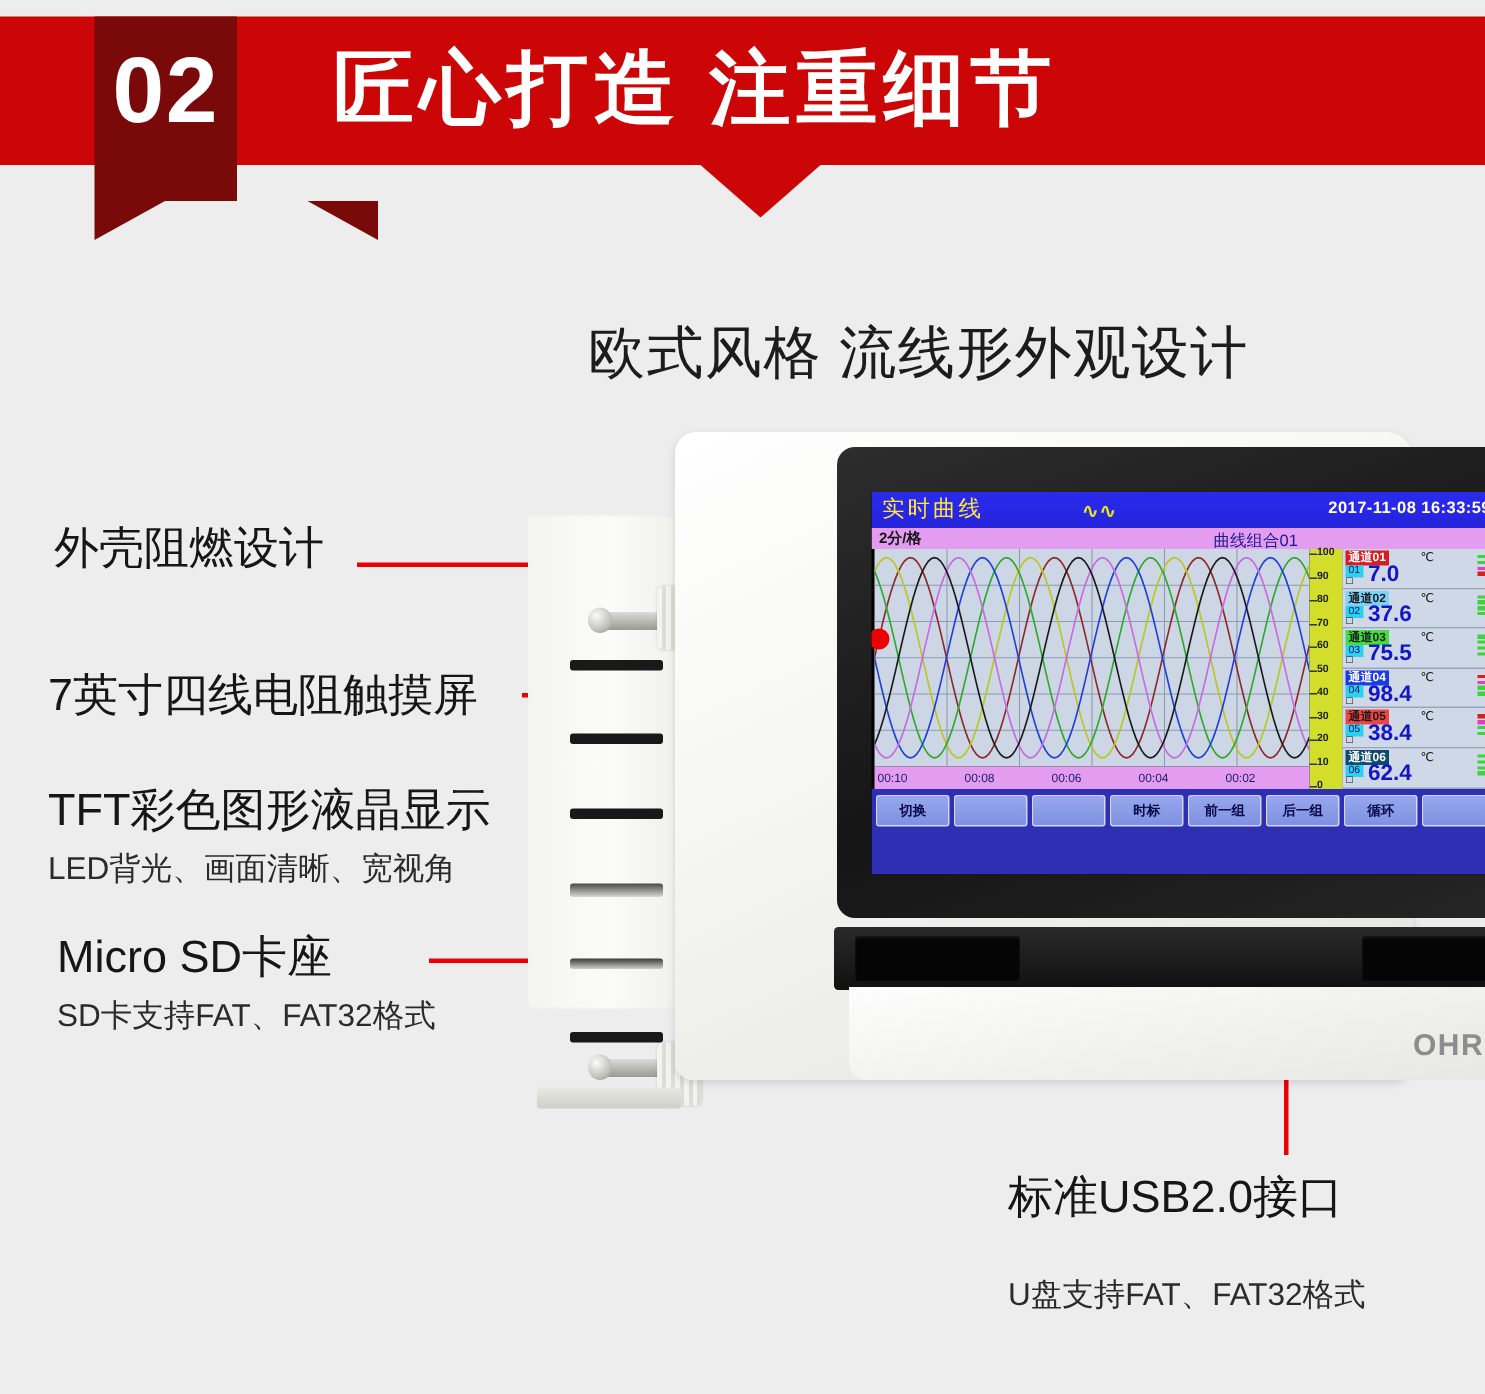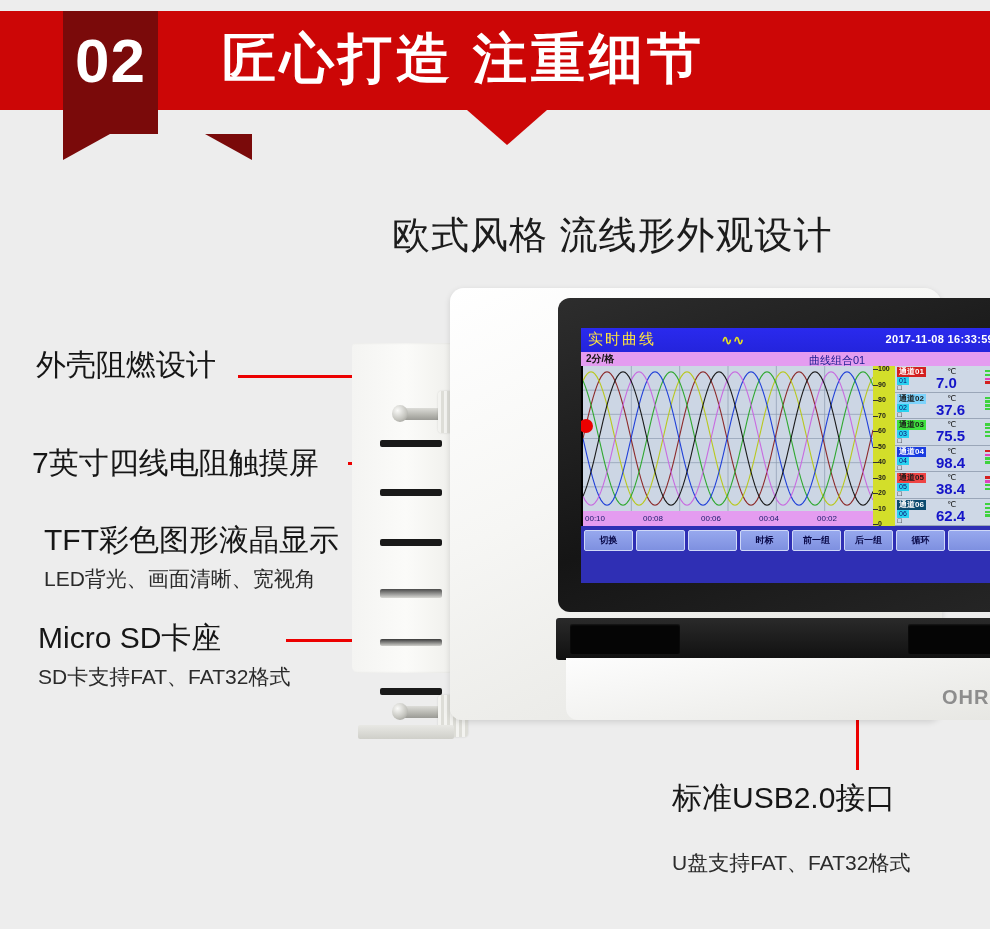--- a/index.html
+++ b/index.html
@@ -27,21 +27,21 @@
 
   
   .headline{position:absolute;left:392px;top:210px;font-size:38px;letter-spacing:1px;color:#1c1c1c;}
 
   
   .anno{position:absolute;}
   .anno .big{font-size:30px;color:#161616;white-space:nowrap;}
   .anno .small{font-size:21px;color:#2b2b2b;white-space:nowrap;margin-top:4px;}
   #anno-flame{left:36px;top:345px;}
   #anno-touch{left:32px;top:443px;}
-  #anno-tft{left:44px;top:520px;}
+  #anno-tft{left:32px;top:520px;}
   #anno-sd{left:38px;top:618px;}
   #anno-usb{left:672px;top:778px;}
   #anno-usb .big{font-size:30px;}
   #anno-usb .small{font-size:21px;margin-top:30px;}
 
   
   .lead{position:absolute;background:#ec0000;height:3px;}
   .dot{position:absolute;width:13px;height:13px;border-radius:50%;background:#ec0000;}
   .lead-v{position:absolute;background:#ec0000;width:3px;}
 
@@ -128,21 +128,21 @@
   .timeaxis{position:absolute;left:2px;top:183px;width:290px;height:15px;background:#e49cf0;}
   .timeaxis span{position:absolute;top:3px;font-size:8px;color:#1a1a6a;}
 
   .chanpanel{position:absolute;left:314px;top:38px;width:105px;height:160px;background:#c9d3e2;}
   .chan{position:relative;height:26.6px;border-bottom:1px solid #9aa6b8;box-sizing:border-box;
      background:#ced8e6;}
   .chan .tag{position:absolute;left:2px;top:1px;font-size:8px;padding:0 2px;color:#fff;font-weight:bold;line-height:10px;text-align:center;}
   .chan .unit{position:absolute;left:52px;top:1px;font-size:8px;color:#111;}
   .chan .idx{position:absolute;left:2px;top:11px;font-size:7px;background:#2ad2f0;color:#0b0b6e;padding:0 2px;line-height:8px;}
   .chan .chk{position:absolute;left:2px;top:19px;font-size:6px;color:#111;line-height:6px;}
-  .chan .val{position:absolute;left:17px;top:9px;font-size:15px;color:#1414c8;font-weight:bold;line-height:16px;margin-left:24px;}
+  .chan .val{position:absolute;left:17px;top:9px;font-size:15px;color:#1414c8;font-weight:bold;line-height:16px;}
   .bars{position:absolute;right:3px;top:4px;width:12px;}
   .bars i{display:block;height:2.4px;margin-bottom:1.4px;}
 
   .btnbar{position:absolute;left:0;top:198px;width:419px;height:57px;background:#2f2fb4;}
   .btnrow{position:absolute;left:3px;top:4px;width:413px;display:flex;gap:3px;}
   .lbtn{flex:1;height:19px;background:linear-gradient(180deg,#97a8ee,#7e90e0);
      border:1px solid #cfd8f8;border-radius:2px;
      display:flex;align-items:center;justify-content:center;
      font-size:9px;color:#0a0a4a;font-weight:bold;}
 </style>

